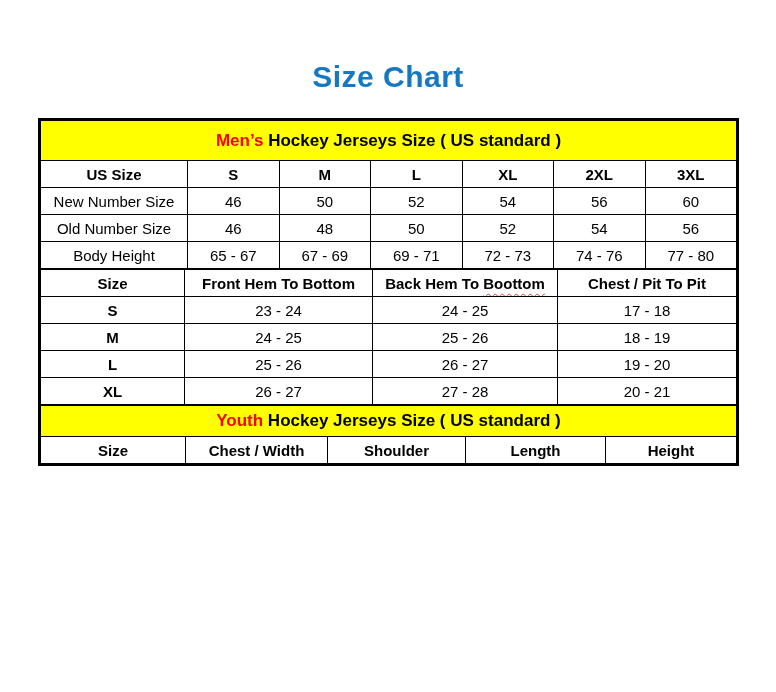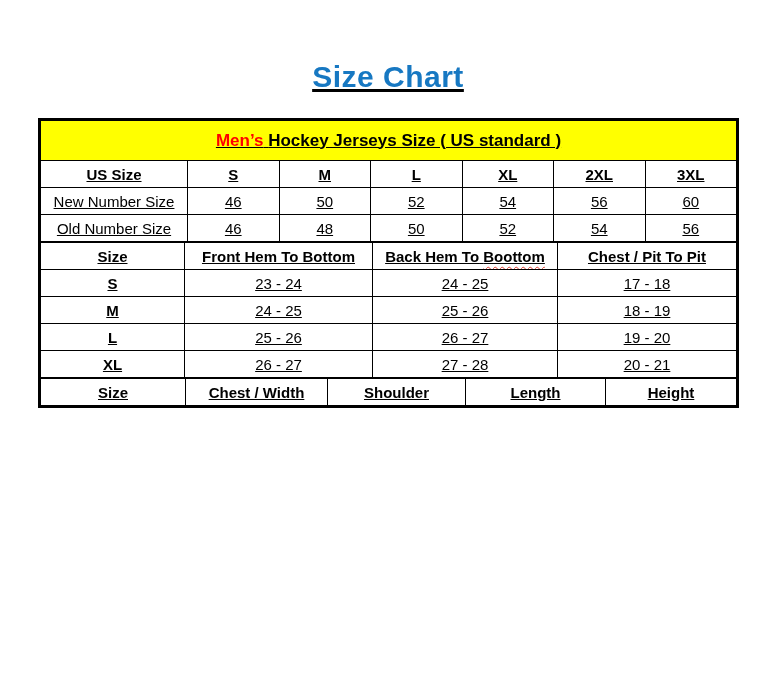--- a/index.html
+++ b/index.html
@@ -3,21 +3,21 @@
 <meta charset="utf-8">
 <style>
   * { box-sizing: border-box; }
   html, body {
     margin: 0; padding: 0;
     width: 776px; height: 692px;
     background: #ffffff;
     font-family: "Liberation Sans", sans-serif;
     color: #000;
   }
-  .page { width: 776px; height: 488px; overflow: hidden; text-decoration: underline; }
+  .page { width: 776px; height: 488px; overflow: hidden; }
 
   .title {
     margin: 60px 0 0 0;
     text-align: center;
     font-size: 30px;
     font-weight: 700;
     color: var(--title-blue, #1778c2);
     letter-spacing: 0.5px;
   }
 
@@ -106,20 +106,29 @@
       </tr>
       <tr class="data">
         <td class="lbl">Old Number Size</td>
         <td>46</td>
         <td>48</td>
         <td>50</td>
         <td>52</td>
         <td>54</td>
         <td>56</td>
       </tr>
+      <tr class="data">
+        <td class="lbl">Body Height</td>
+        <td>65 - 67</td>
+        <td>67 - 69</td>
+        <td>69 - 71</td>
+        <td>72 - 73</td>
+        <td>74 - 76</td>
+        <td>77 - 80</td>
+      </tr>
     </tbody>
       </table>
 
     <table class="tbl womens">
       <colgroup>
         <col style="width:144px">
           <col style="width:188px">
           <col style="width:185px">
           <col>
       </colgroup>
@@ -162,20 +171,26 @@
 
     <table class="tbl youth">
       <colgroup>
         <col style="width:145px">
           <col style="width:142px">
           <col style="width:138px">
           <col style="width:140px">
           <col>
       </colgroup>
       <tbody>
+          <tr class="banner">
+        <td colspan="5">
+          <span class="hl">Youth</span>
+          <span>Hockey Jerseys Size ( US standard )</span>
+        </td>
+      </tr>
       <tr class="head">
         <td>Size</td>
         <td>Chest / Width</td>
         <td>Shoulder</td>
         <td>Length</td>
         <td>Height</td>
       </tr>
     </tbody>
       </table>
 

